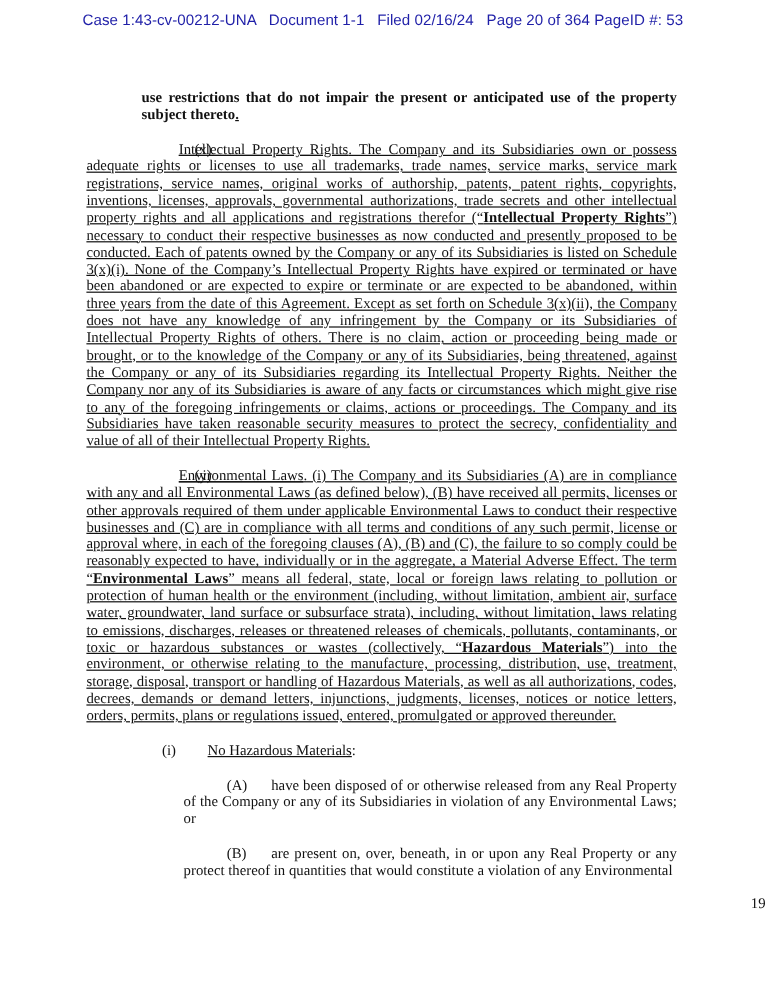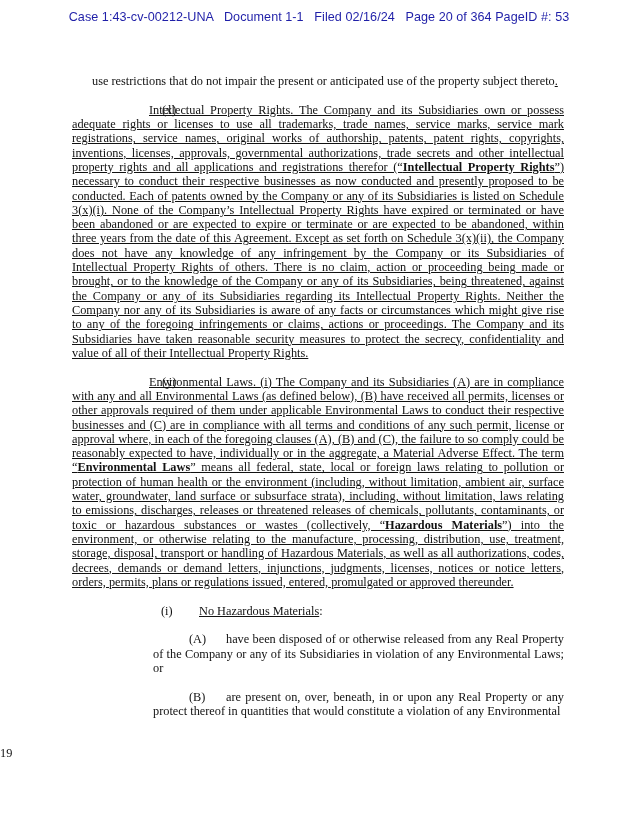--- a/index.html
+++ b/index.html
@@ -8,33 +8,33 @@
       position: absolute; top: 10px; left: 0; width: 638px; text-align: center;
       font-family: "Liberation Sans", sans-serif; font-size: 12.6px; color: #1f1fa8;
       letter-spacing: 0.05px; white-space: pre;
     }
     .page {
       position: absolute; left: 72px; top: 74px; width: 492px;
       font-family: "Liberation Serif", serif; font-size: 12.3px; line-height: 14.3px;
       color: #111; text-align: justify;
     }
     p { margin: 0; }
-    .indent-block { margin-left: 20px; }
+    .indent-block { margin-left: 46px; font-weight: bold; }
     .para { text-indent: 45px; text-decoration: underline; }
     .gap { height: 14.5px; }
     .u { text-decoration: underline; }
     .b { font-weight: bold; }
     .tab { display: inline-block; }
     .tab-x { width: 32px; }
-    .sub-i { margin-left: 89px; }
+    .sub-i { margin-left: 63px; }
     .sub-A { margin-left: 81px; text-indent: 36px; }
     .lbl-i { display: inline-block; width: 38px; }
     .lbl-A { display: inline-block; width: 37px; }
     .pagenum {
-      position: absolute; left: 0; width: 638px; top: 746px; text-align: left;
+      position: absolute; left: 0; width: 638px; top: 746px; text-align: right;
       font-family: "Liberation Serif", serif; font-size: 12.3px; color: #111;
     }
   </style>
 </head>
 <body>
 
 <div class="stamp">Case 1:43-cv-00212-UNA   Document 1-1   Filed 02/16/24   Page 20 of 364 PageID #: 53</div>
 
 <div class="page">
 

